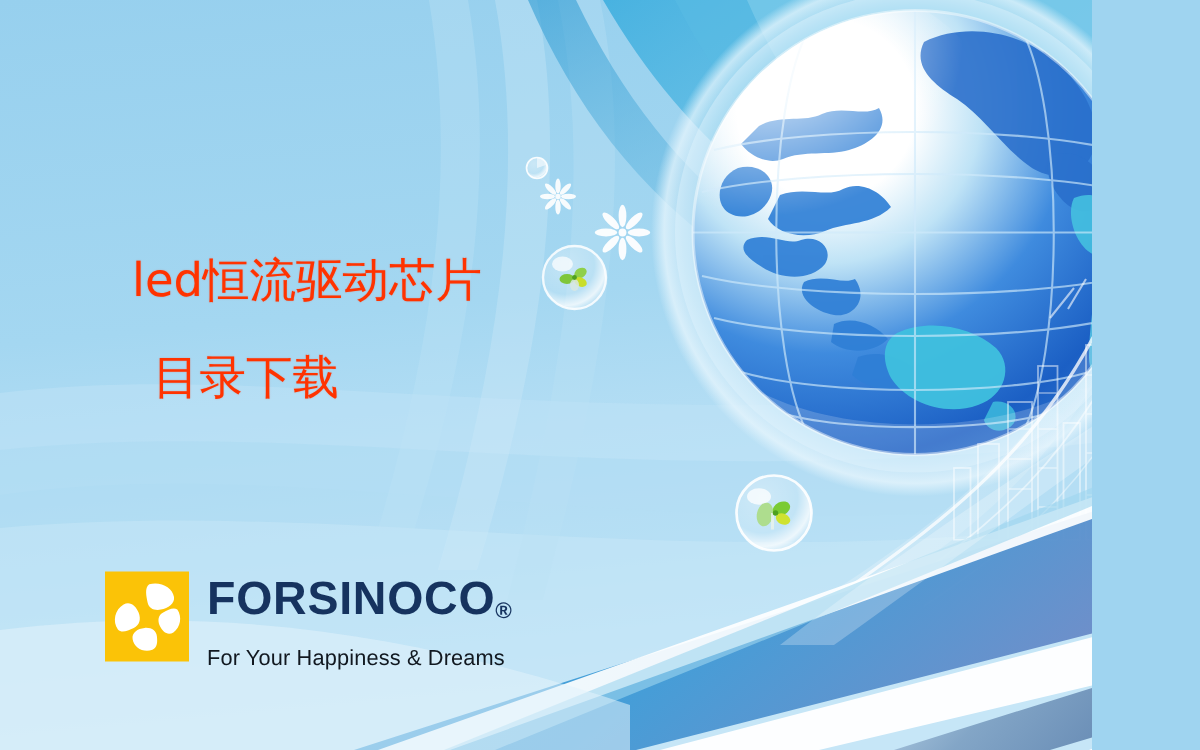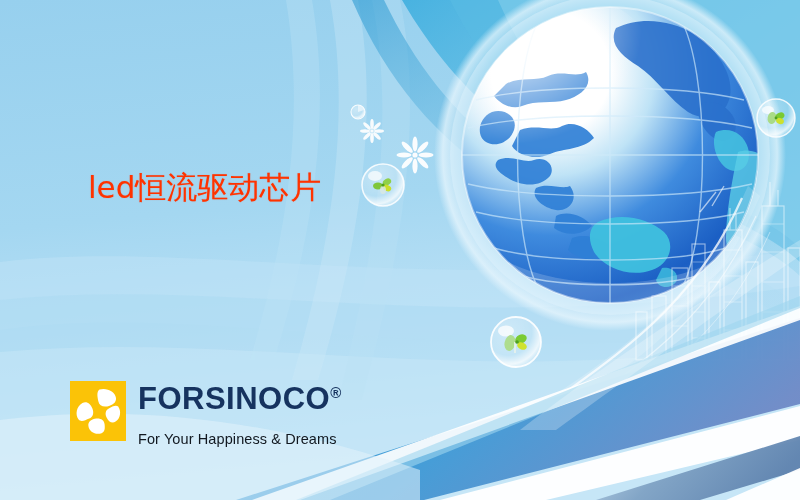--- a/index.html
+++ b/index.html
@@ -2,21 +2,21 @@
 <html><head>
 <meta charset="utf-8">
 <style>
   * { margin:0; padding:0; box-sizing:border-box; }
   html, body {
     width:800px; height:500px;
     font-family:"Liberation Sans", sans-serif;
     overflow:hidden; background:#9fd4f0;
   }
   #stage {
-    position:relative; width:800px; height:500px; overflow:hidden;
+    position:relative; width:728px; height:500px; overflow:hidden;
   }
   #bg-svg { position:absolute; inset:0; width:800px; height:500px; display:block; }
 
   
   #headline {
     position:absolute; left:88px; top:166px;
     z-index:6; color:#FF3300;
     font-size:31px; line-height:42px;
     font-family:"DejaVu Sans", sans-serif;
     white-space:nowrap;
@@ -27,21 +27,21 @@
   
   #logo { position:absolute; left:70px; top:381px; z-index:6; display:flex; align-items:flex-start; }
   #logo-mark {
     width:56px; height:60px; background:#FBC307; position:relative; flex:none;
   }
   #logo-mark svg { position:absolute; left:4px; top:5px; }
   #logo-words { margin-left:12px; padding-top:2px; }
   #logo-name {
     color:#16335F; font-weight:bold; font-size:31px; letter-spacing:.5px;
     line-height:32px; font-family:"Liberation Sans", sans-serif;
-    display:flex; align-items:flex-start;
+    display:flex; align-items:flex-end;
   }
   #logo-reg { font-size:15px; line-height:15px; margin-top:2px; }
   #logo-tag {
     color:#111820; font-size:14.5px; line-height:17px; margin-top:16px;
     font-family:"Liberation Sans", sans-serif; letter-spacing:.1px;
   }
 </style>
 </head>
 <body>
 
@@ -309,20 +309,21 @@
       <g>
         <circle cx="358" cy="112" r="7" fill="url(#gBubble)"></circle>
         <circle cx="358" cy="112" r="7" fill="none" stroke="#FFFFFF" stroke-opacity=".9" stroke-width="1.1"></circle>
         <path d="M358,112 L358,105 A7,7 0 0 1 364,110 Z" fill="#FFFFFF" opacity=".55"></path>
       </g>
     </g>
   </svg>
 
   <div id="headline">
     <span class="l1">led恒流驱动芯片</span>
+    <span class="l2">目录下载</span>
   </div>
 
   <div id="logo">
     <div id="logo-mark">
       <svg width="48" height="50" viewBox="0 0 48 50" aria-hidden="true">
         <g fill="#FFFFFF">
           <path d="M25.5,3.5 C33,1.5 41,5.5 42,12 C42.6,16.4 38.2,19.6 33.2,20.4
                    C28.6,21.2 25.2,19.4 24.4,15.6 C23.6,11.4 22.2,6 25.5,3.5 Z"></path>
           <path d="M44.2,20.4 C47.6,25.2 46.4,32.4 41.6,35.6 C38,38 34.4,35.4 32.6,31.4
                    C30.8,27.6 31.6,24 34.8,22.4 C38.2,20.6 41.6,18.6 44.2,20.4 Z"></path>

